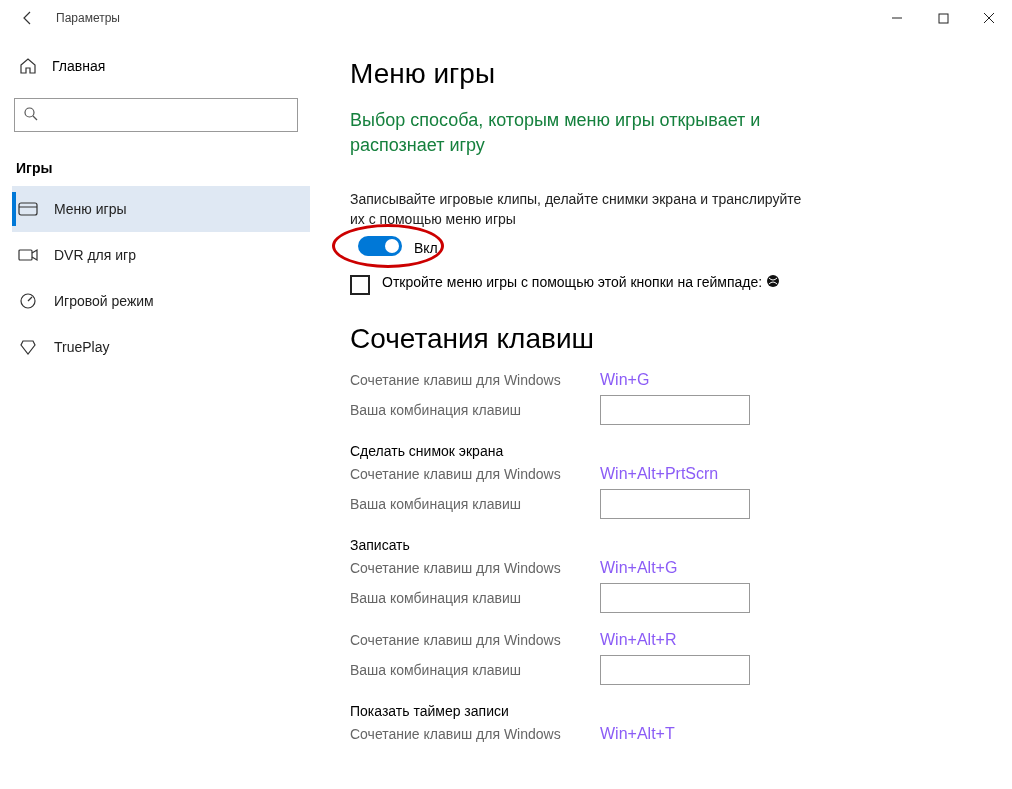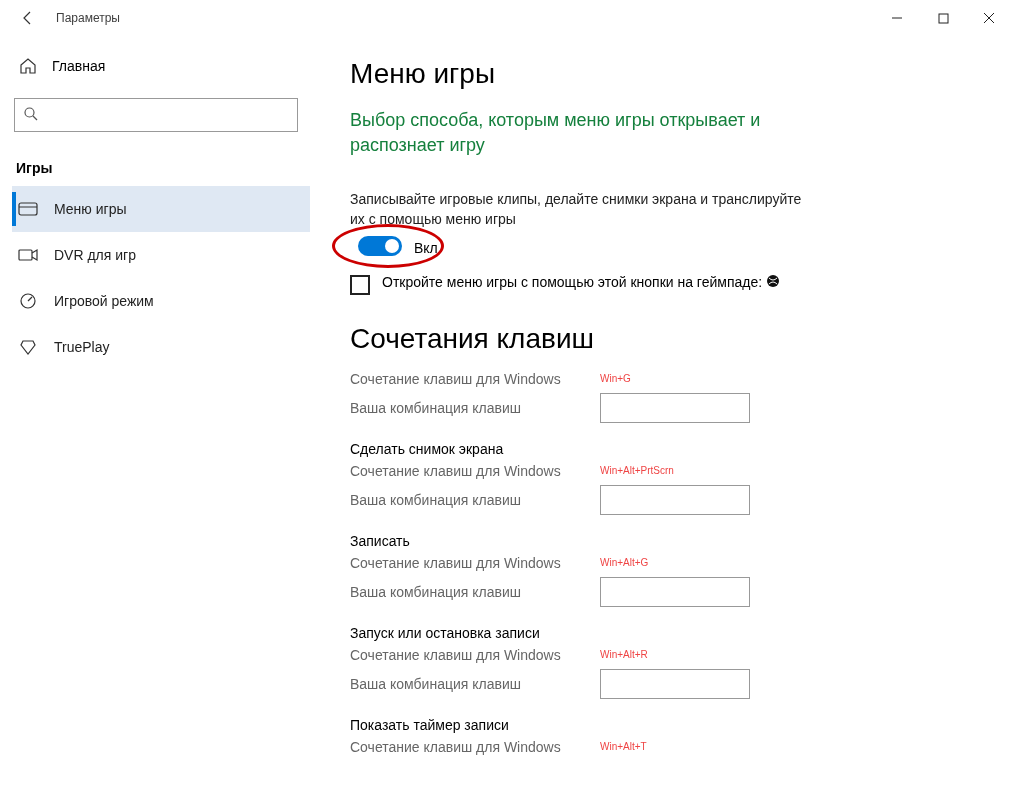--- a/index.html
+++ b/index.html
@@ -186,22 +186,22 @@
   .sg-row {
     display: flex; align-items: center;
     margin-bottom: 6px;
   }
   .sg-label {
     width: 250px;
     font-size: 14px;
     color: #666;
   }
   .sg-val {
-    font-size: 10px;
-    color: #ef4444;
+    font-size: 16px;
+    color: #8b5cf6;
   }
   .sg-input {
     width: 150px; height: 30px;
     border: 1px solid #999;
     background: #fff;
   }
 </style>
 </head>
 <body>
 
@@ -349,21 +349,20 @@
         <span class="sg-label">Сочетание клавиш для Windows</span>
         <span class="sg-val">Win+Alt+G</span>
       </div>
       <div class="sg-row">
         <span class="sg-label">Ваша комбинация клавиш</span>
         <div class="sg-input"></div>
       </div>
     </div>
 
     <div class="shortcut-group">
-      <div class="sg-head">Запуск или остановка записи</div>
       <div class="sg-row">
         <span class="sg-label">Сочетание клавиш для Windows</span>
         <span class="sg-val">Win+Alt+R</span>
       </div>
       <div class="sg-row">
         <span class="sg-label">Ваша комбинация клавиш</span>
         <div class="sg-input"></div>
       </div>
     </div>
 

